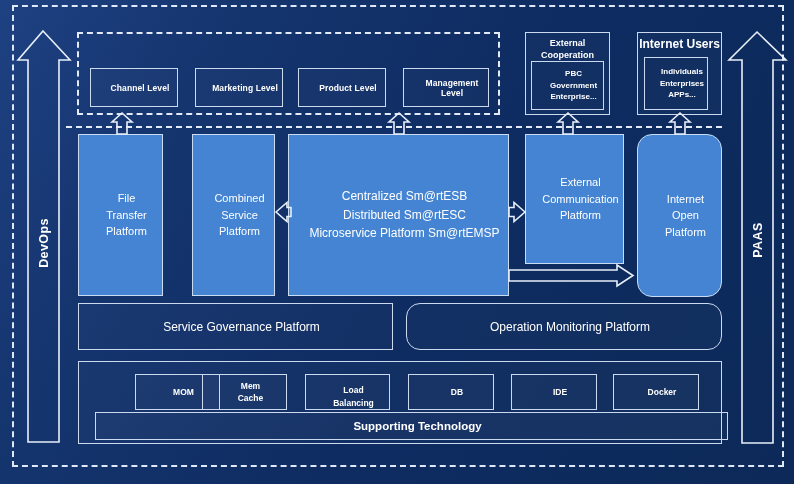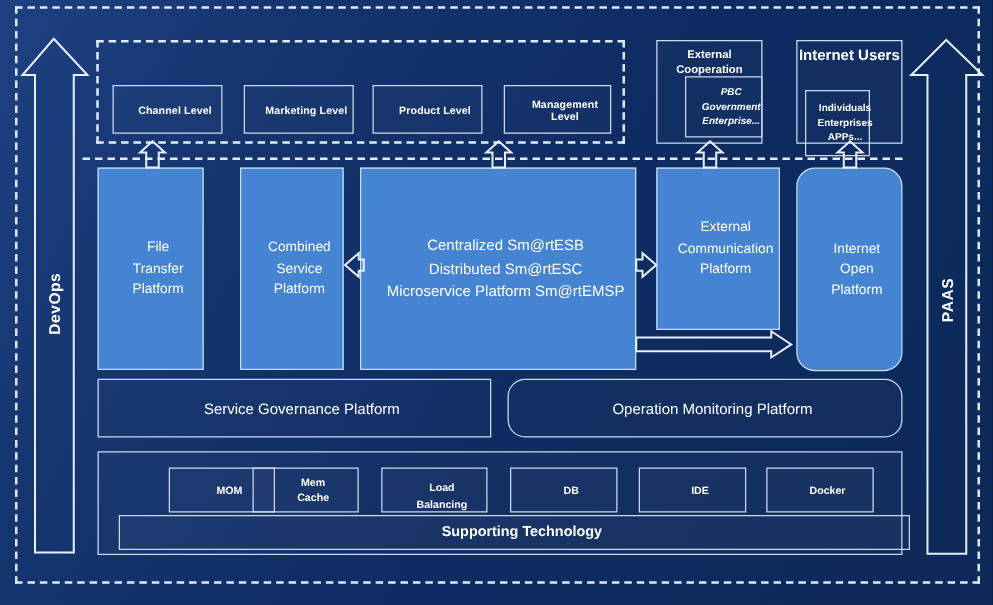--- a/index.html
+++ b/index.html
@@ -71,29 +71,29 @@
   <div class="abs box darkbox lvl-text" style="left:298px;top:68px;width:88px;height:39px;">
     <span>Product Level</span>
   </div>
   <div class="abs box darkbox lvl-text" style="left:403px;top:68px;width:86px;height:39px;">
     <span>Management Level</span>
   </div>
 
   <div class="abs box darkbox" style="left:525px;top:32px;width:85px;height:83px;">
     <div class="title-slot coop-title preline">External
 Cooperation</div>
-    <div class="abs box coop-body preline" style="left:22px;top:28px;width:62px;height:49px;border-width:1px;font-style:italic;">
+    <div class="abs box coop-body preline" style="left:5px;top:28px;width:73px;height:49px;border-width:1px;">
       <span>PBC Government
 Enterprise...</span>
     </div>
   </div>
 
   <div class="abs box darkbox" style="left:637px;top:32px;width:85px;height:83px;">
     <div class="title-slot users-title">Internet Users</div>
-    <div class="abs box coop-body preline" style="left:6px;top:24px;width:52px;height:53px;border-width:1px;margin-top:15px;">
+    <div class="abs box coop-body preline" style="left:6px;top:24px;width:64px;height:53px;border-width:1px;">
       <span>Individuals
 Enterprises
 APPs...</span>
     </div>
   </div>
 
   <div class="abs dash-line" style="left:66px;top:126px;width:656px;height:0;"></div>
 
   <div class="abs box bluebox plat-text" style="left:78px;top:134px;width:85px;height:162px;">
     <span class="preline">File

